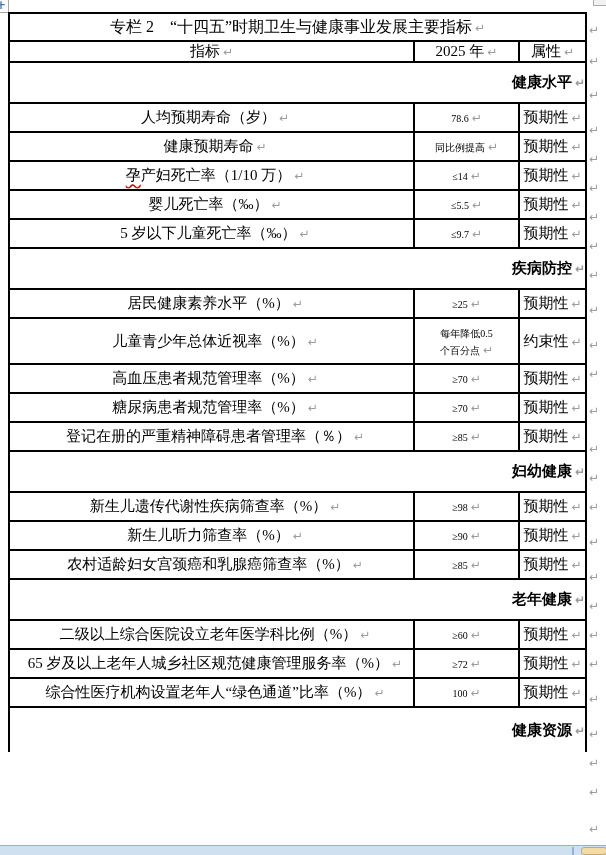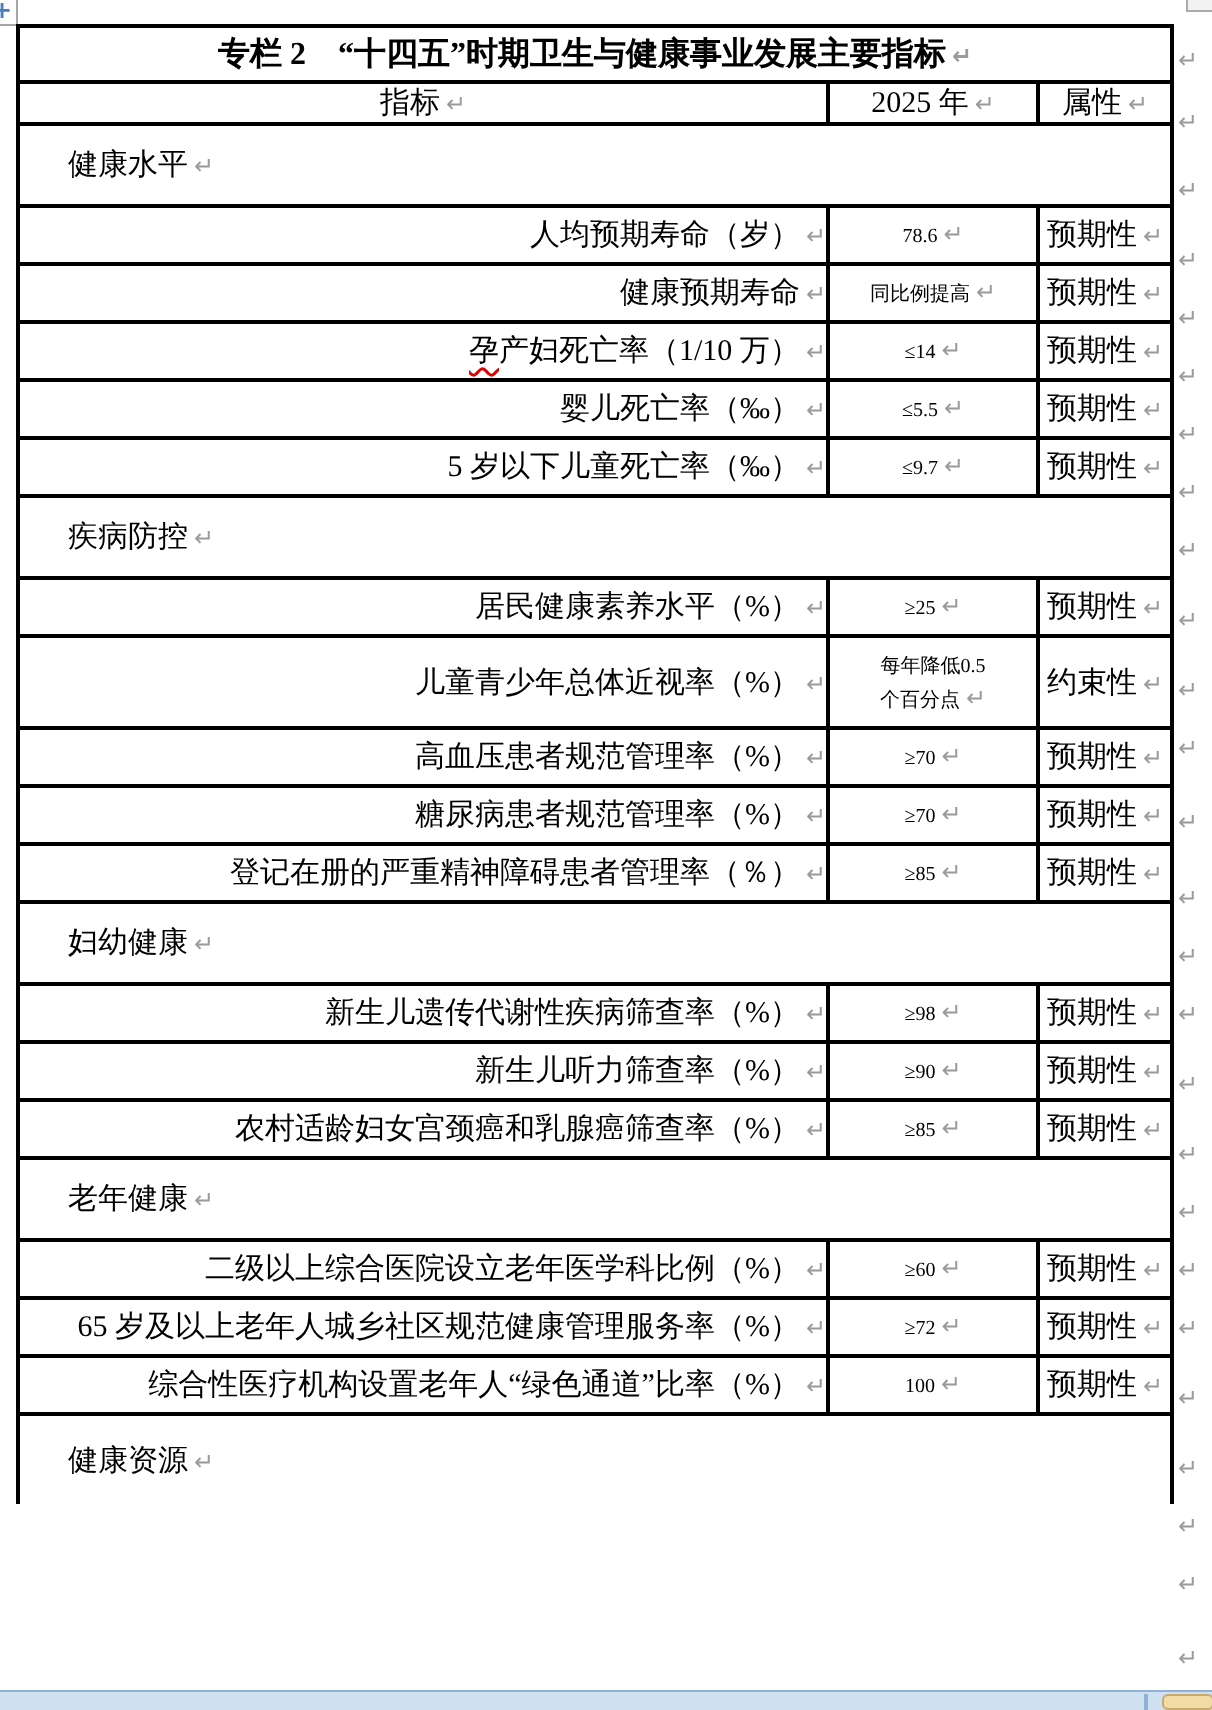--- a/index.html
+++ b/index.html
@@ -2,27 +2,27 @@
 <html><head>
 <meta charset="utf-8">
 <style>
   * { margin:0; padding:0; box-sizing:border-box; }
   html,body { width:606px; height:855px; overflow:hidden; background:#ffffff; }
   body { position:relative; font-family:"Liberation Serif","DejaVu Serif",serif; color:#000; }
 
   
   .doc-table { position:absolute; left:8px; top:12px; width:577px; border-collapse:collapse; table-layout:fixed; background:#fff; }
   .doc-table td { border:2px solid #000; vertical-align:middle; overflow:hidden; }
-  .title-row td { height:28px; text-align:center; font-weight:bold; font-size:16px; }
+  .title-row td { height:28px; text-align:center; font-weight:normal; font-size:16px; }
   .header-row td { height:18px; text-align:center; font-size:15px; }
-  .section-row td { height:41px; font-weight:normal; font-size:15px; padding-left:24px; text-align:left; }
+  .section-row td { height:41px; font-weight:bold; font-size:15px; padding-left:24px; text-align:right; }
   .section-row.last td { height:45px; border-bottom:none; }
   .data-row td { height:29px; font-size:15px; }
   .data-row.tall td { height:46px; }
-  td.c1 { padding-left:7px; text-align:right; }
+  td.c1 { padding-left:7px; text-align:center; }
   td.c2, td.c3 { text-align:center; }
   .c2 .txt { white-space:pre-line; font-size:10px; }
   .mark { color:#9b9b9b; font-size:12px; margin-left:3px; font-family:"DejaVu Sans",sans-serif; line-height:1; }
   .squiggle { text-decoration:underline; text-decoration-style:wavy; text-decoration-color:#e00000; text-underline-offset:3px; }
 
   
   #rowmarks { position:absolute; left:589px; top:0; width:17px; height:855px; pointer-events:none; }
   .row-end-mark { position:absolute; left:0; transform:translateY(-50%); color:#9b9b9b; font-size:12px; font-family:"DejaVu Sans",sans-serif; }
 
   

